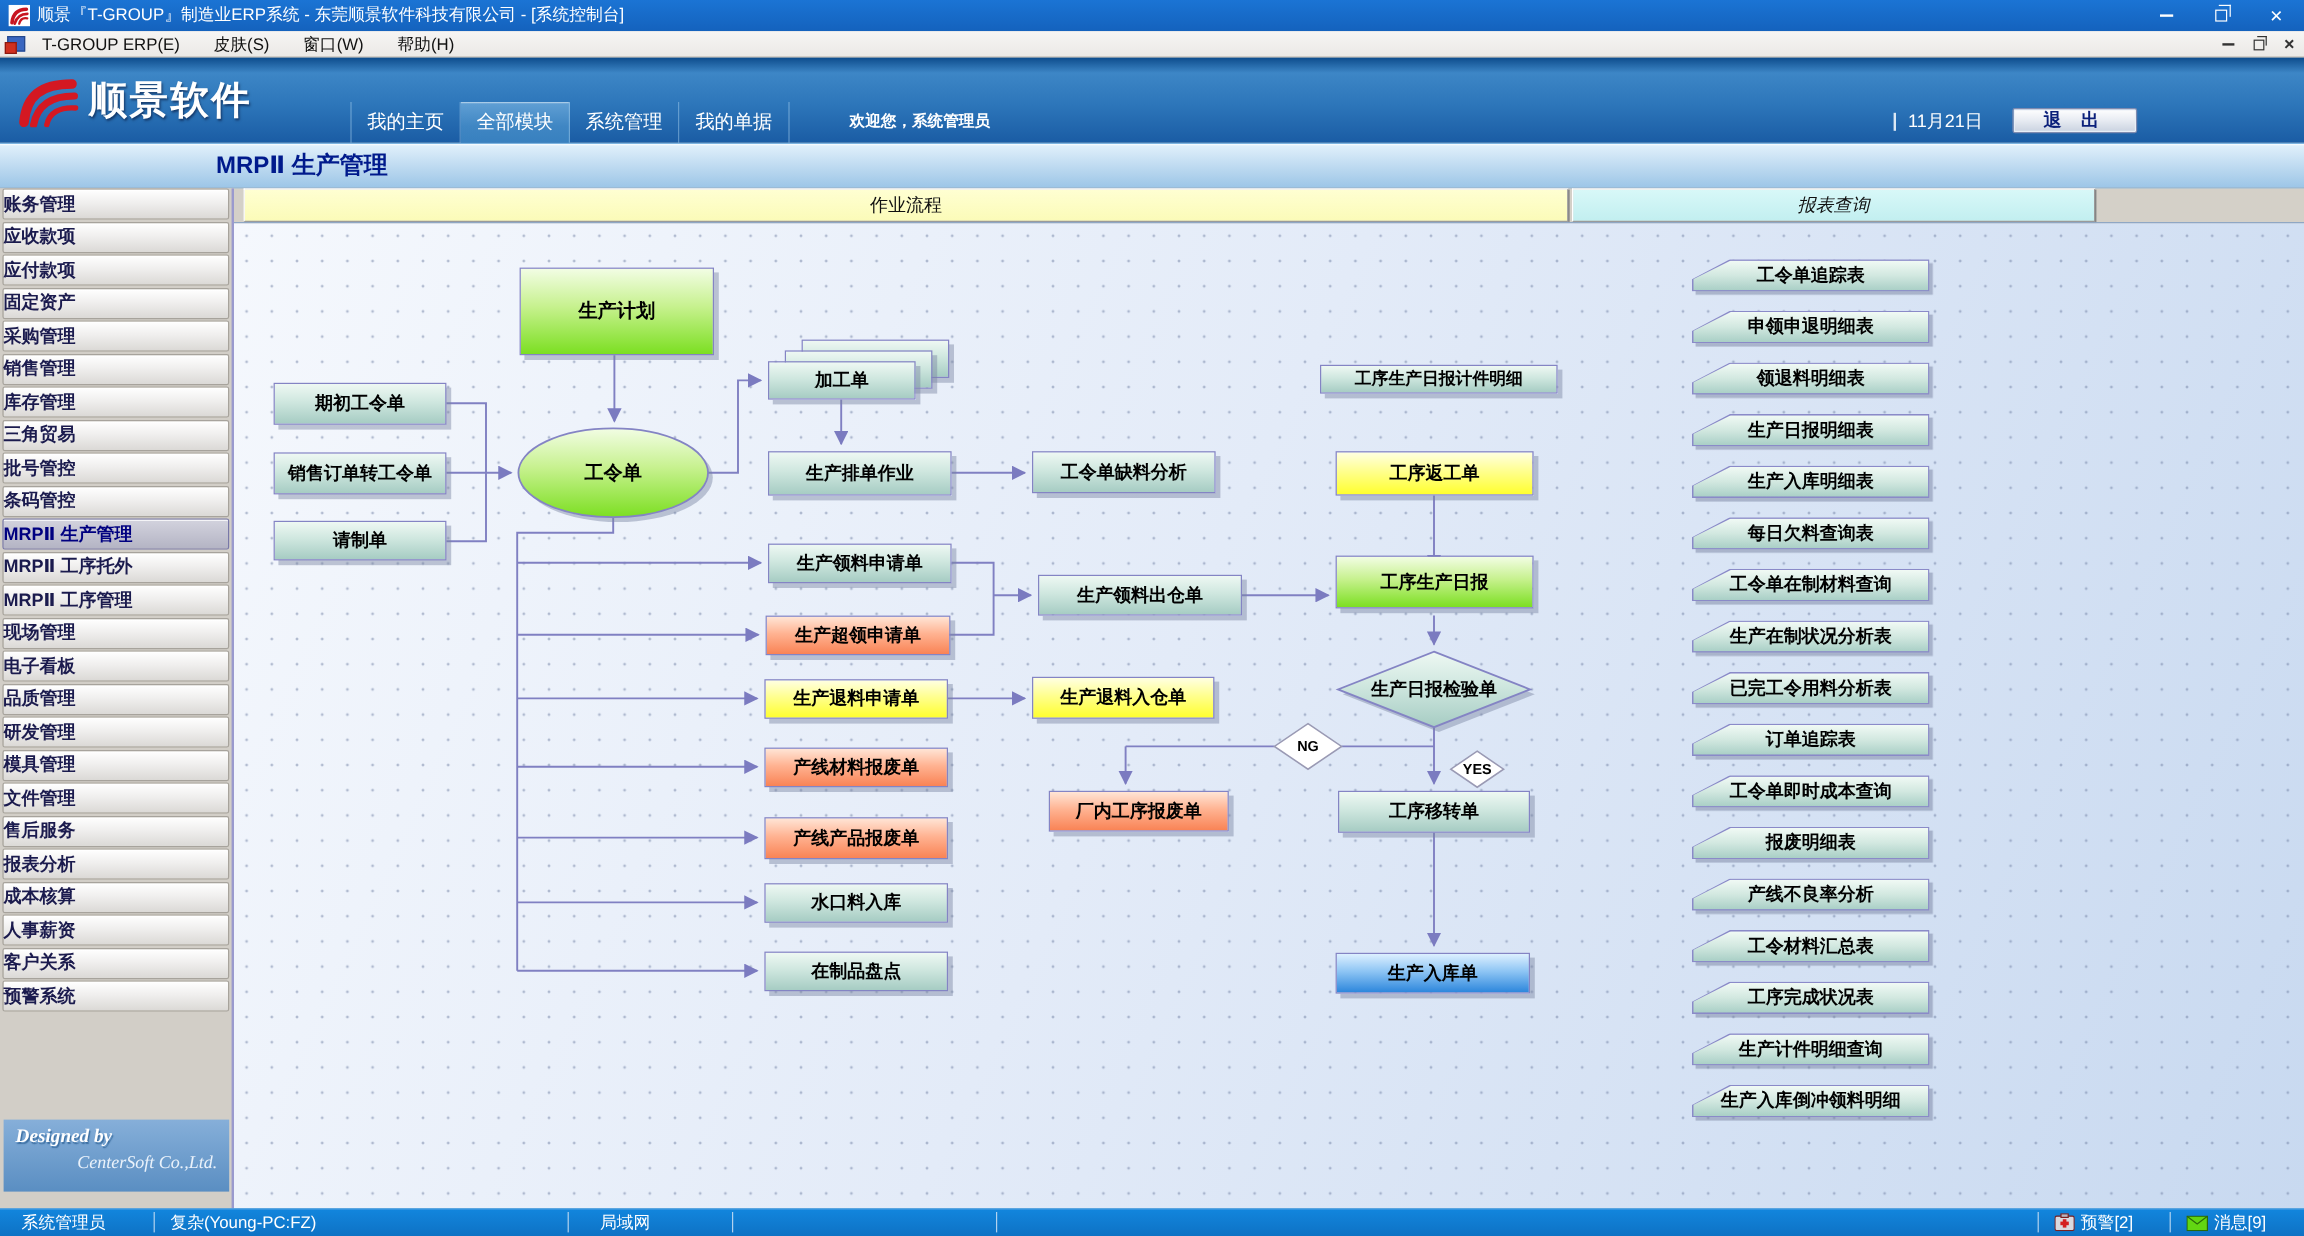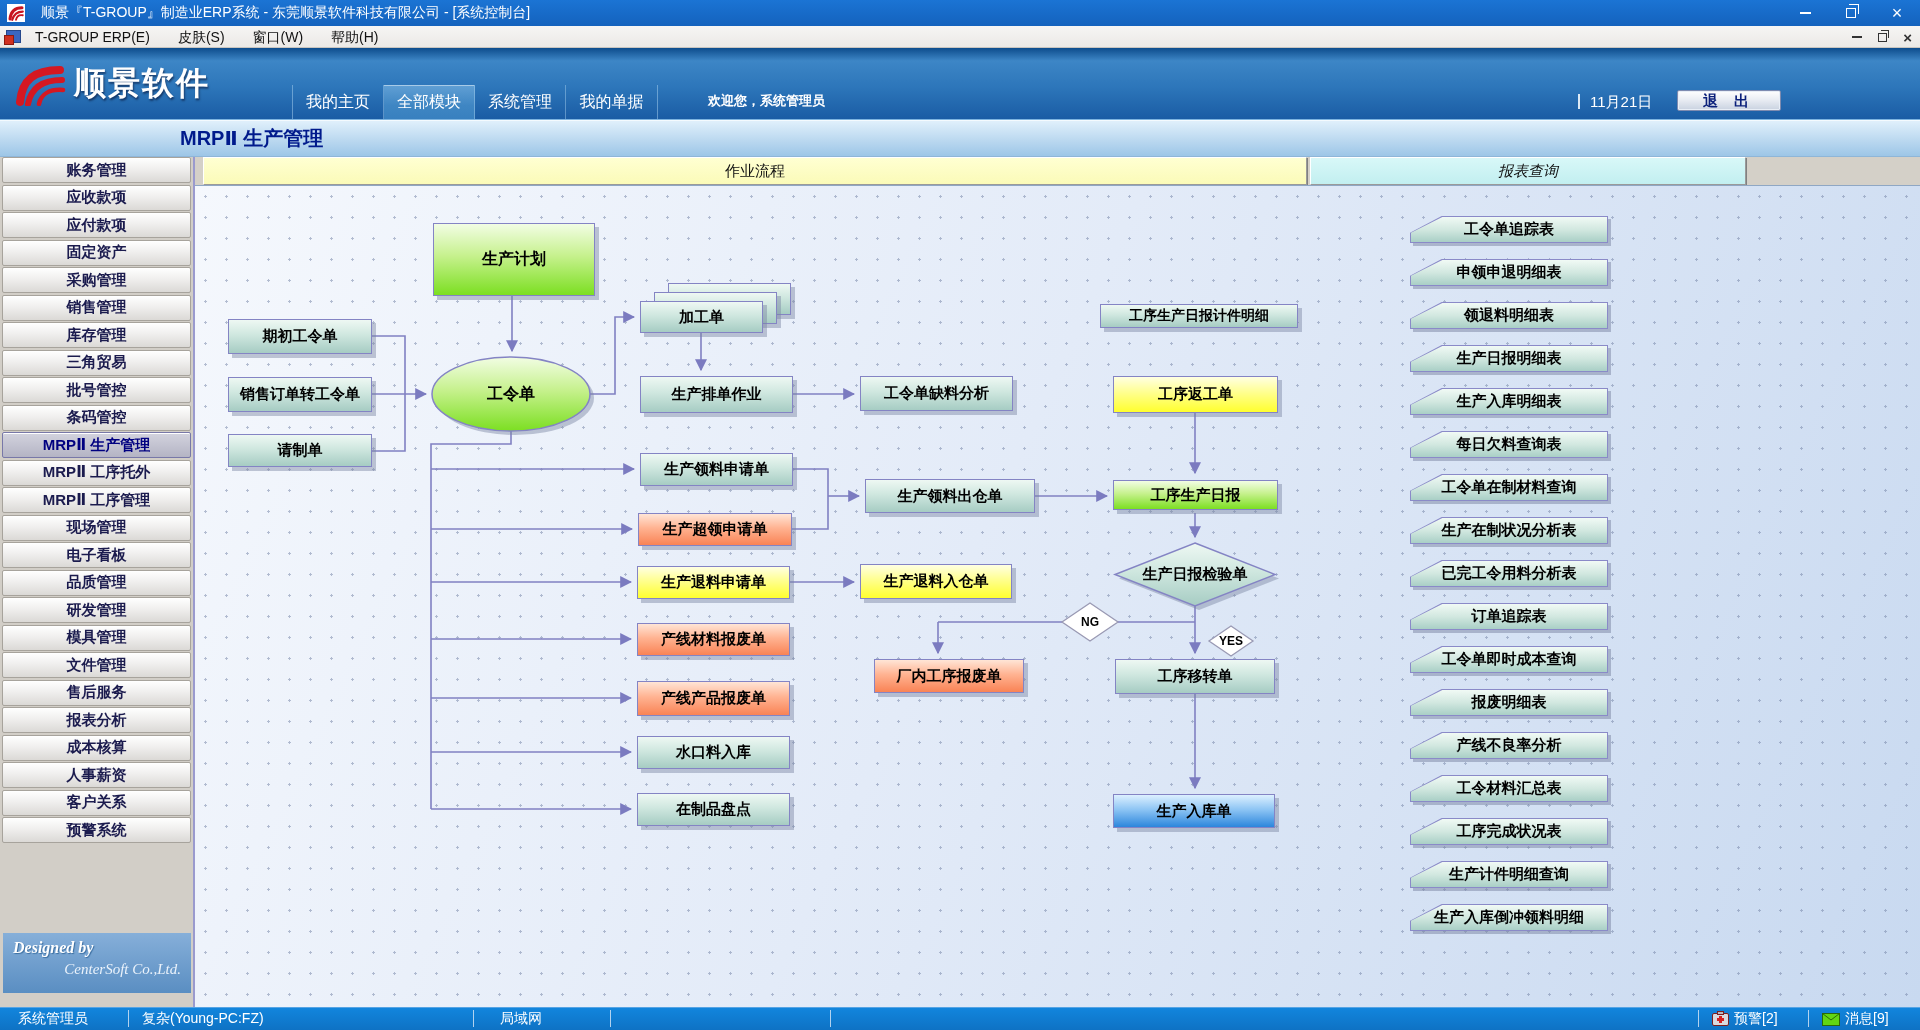--- a/index.html
+++ b/index.html
@@ -3,21 +3,21 @@
 <meta charset="utf-8">
 <style>
   * { margin:0; padding:0; box-sizing:border-box; }
   html,body { width:1920px; height:1030px; overflow:hidden; background:#000;
     font-family:"Liberation Sans","DejaVu Sans",sans-serif; }
   #app { position:relative; width:1920px; height:1030px; background:#d4d0c8; overflow:hidden; }
 
   
   .titlebar { position:absolute; left:0; top:0; width:1920px; height:26px;
     background:linear-gradient(#1b74d4,#1462bd); display:flex; align-items:center; color:#fff; }
-  .titlebar .txt { font-size:14px; margin-left:16px; }
+  .titlebar .txt { font-size:14px; margin-left:6px; }
   .app-logo { width:18px; height:18px; margin-left:7px; }
   .win-controls { position:absolute; right:0; top:0; height:26px; display:flex; }
   .wbtn { width:46px; height:26px; display:flex; align-items:center; justify-content:center; color:#fff; font-size:14px; }
   .glyph-min { width:11px; height:2px; background:#fff; }
   .glyph-restore { width:10px; height:10px; border:1.5px solid #fff; position:relative; }
   .glyph-restore:before { content:""; position:absolute; left:2px; top:-5px; width:9px; height:9px; border:1.5px solid #fff; border-bottom:none; border-left:none; }
 
   
   .menubar { position:absolute; left:0; top:26px; width:1920px; height:22px;
     background:linear-gradient(#f6f5f4,#ebe9e6); border-bottom:1px solid #c9c5bf;
@@ -59,21 +59,21 @@
   
   .sec-hdr { position:absolute; top:157px; height:28px; display:flex; align-items:center; justify-content:center;
     font-size:15px; color:#101010; border:1px solid #9a9a9a;
     border-top-color:#ffffff; border-left-color:#ffffff; box-shadow:1px 1px 0 #808080; }
   .hdr-flow { left:203px; width:1104px; background:linear-gradient(#ffffd2,#fbfbb8); }
   .hdr-reports { left:1310px; width:436px; background:linear-gradient(#d8f8f8,#c2eff0);font-style:italic; }
 
   
   .sidebar { position:absolute; left:0; top:157px; width:195px; height:850px; background:#d2cec7;
     border-right:2px solid #9a9ace; padding:0 2px; }
-  .side-item { height:26px; margin-bottom:1.5px; display:flex; align-items:center; justify-content:center;
+  .side-item { height:26px; margin-bottom:1.5px; display:flex; align-items:center; 
     background:linear-gradient(#ffffff,#f0efee 45%,#dbd9d6); border:1px solid #a7a39c; border-radius:2px;
     box-shadow:inset 0 1px 0 #fff; font-size:15px; font-weight:600; color:#1b1b4e; cursor:pointer; }
   .side-item.active { background:linear-gradient(#d3d3de,#b4b4c4); border-color:#7878a8; color:#000080; font-weight:bold; }
   .designed { position:absolute; left:3px; top:776px; width:188px; height:60px;
     background:linear-gradient(#86afd9,#5a8ec2); padding:6px 10px; }
   .designed .d1 { font-family:"Liberation Serif","DejaVu Serif",serif; font-style:italic; font-weight:bold;
     color:#fff; font-size:16px; text-shadow:1px 1px 1px #3a6da0; }
   .designed .d2 { font-family:"Liberation Serif","DejaVu Serif",serif; font-style:italic;
     color:#eaf2fb; font-size:15px; text-align:right; margin-top:4px; }
 
@@ -348,21 +348,21 @@
     <div class="node yellow" style="left:442px;top:380px;width:153px;height:33px;">生产退料申请单</div>
     <div class="node yellow" style="left:665px;top:378px;width:152px;height:35px;">生产退料入仓单</div>
     <div class="node orange" style="left:442px;top:437px;width:153px;height:33px;">产线材料报废单</div>
     <div class="node orange" style="left:668px;top:473px;width:150px;height:34px;margin-left:11px;">厂内工序报废单</div>
     <div class="node orange" style="left:442px;top:495px;width:153px;height:35px;">产线产品报废单</div>
     <div class="node teal" style="left:442px;top:550px;width:153px;height:33px;">水口料入库</div>
     <div class="node teal" style="left:442px;top:607px;width:153px;height:33px;">在制品盘点</div>
 
     <div class="node teal" style="left:905px;top:118px;width:198px;height:24px;font-size:14px;text-align:right;">工序生产日报计件明细</div>
     <div class="node yellow" style="left:918px;top:190px;width:165px;height:37px;">工序返工单</div>
-    <div class="node green" style="left:918px;top:294px;width:165px;height:30px;">工序生产日报</div>
+    <div class="node green" style="left:918px;top:277px;width:165px;height:44px;">工序生产日报</div>
     <div class="lbl" style="left:920px;top:357px;width:160px;height:63px;font-size:15px;">生产日报检验单</div>
     <div class="lbl" style="left:867px;top:417px;width:56px;height:38px;font-size:12px;">NG</div>
     <div class="lbl" style="left:1014px;top:440px;width:44px;height:30px;font-size:12px;">YES</div>
     <div class="node teal" style="left:920px;top:473px;width:160px;height:35px;">工序移转单</div>
     <div class="node blue" style="left:918px;top:608px;width:162px;height:34px;">生产入库单</div>
 
     <div class="report-col">
 
         <div class="rbtn">
           <div class="outer"></div>

